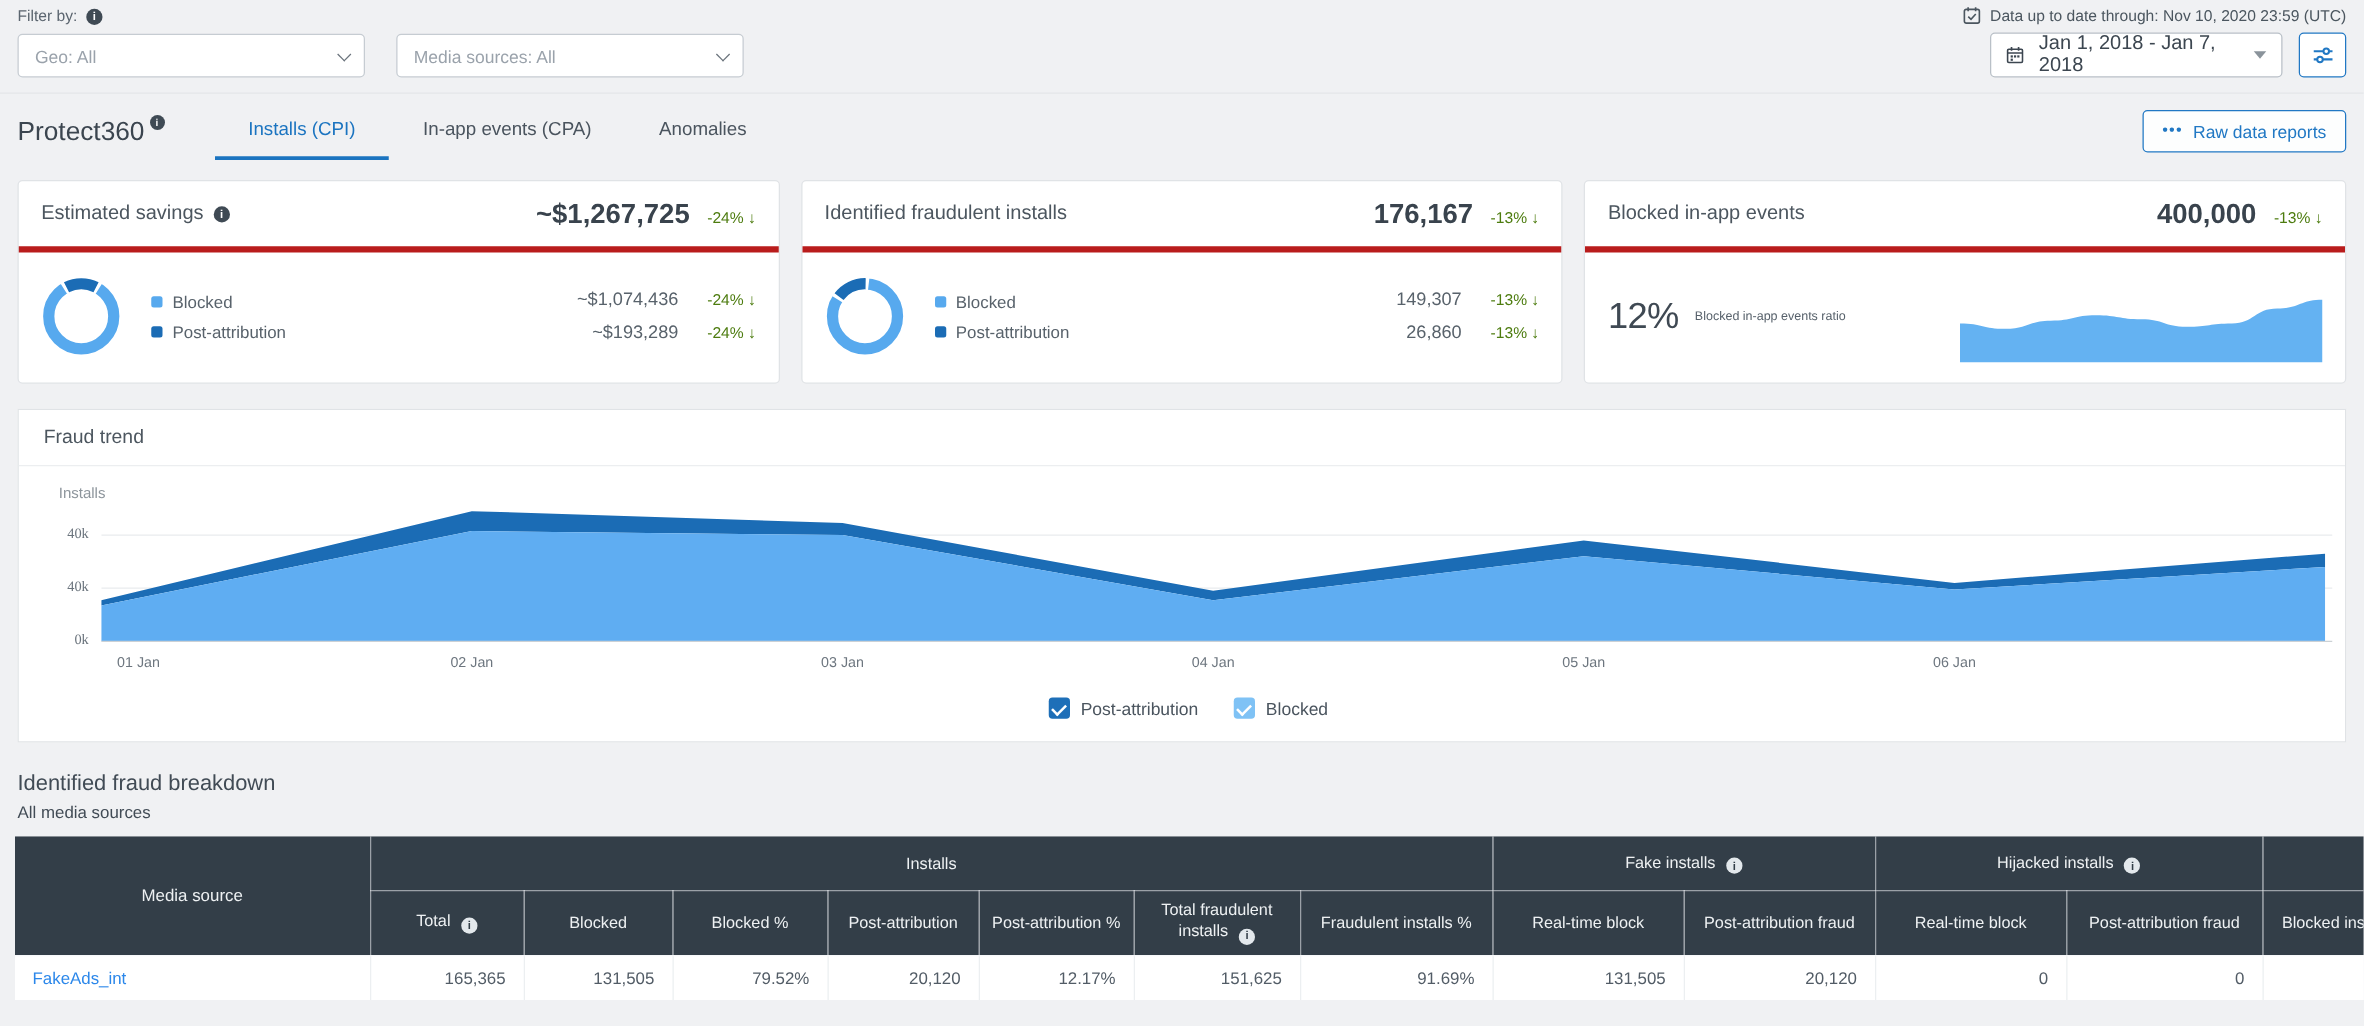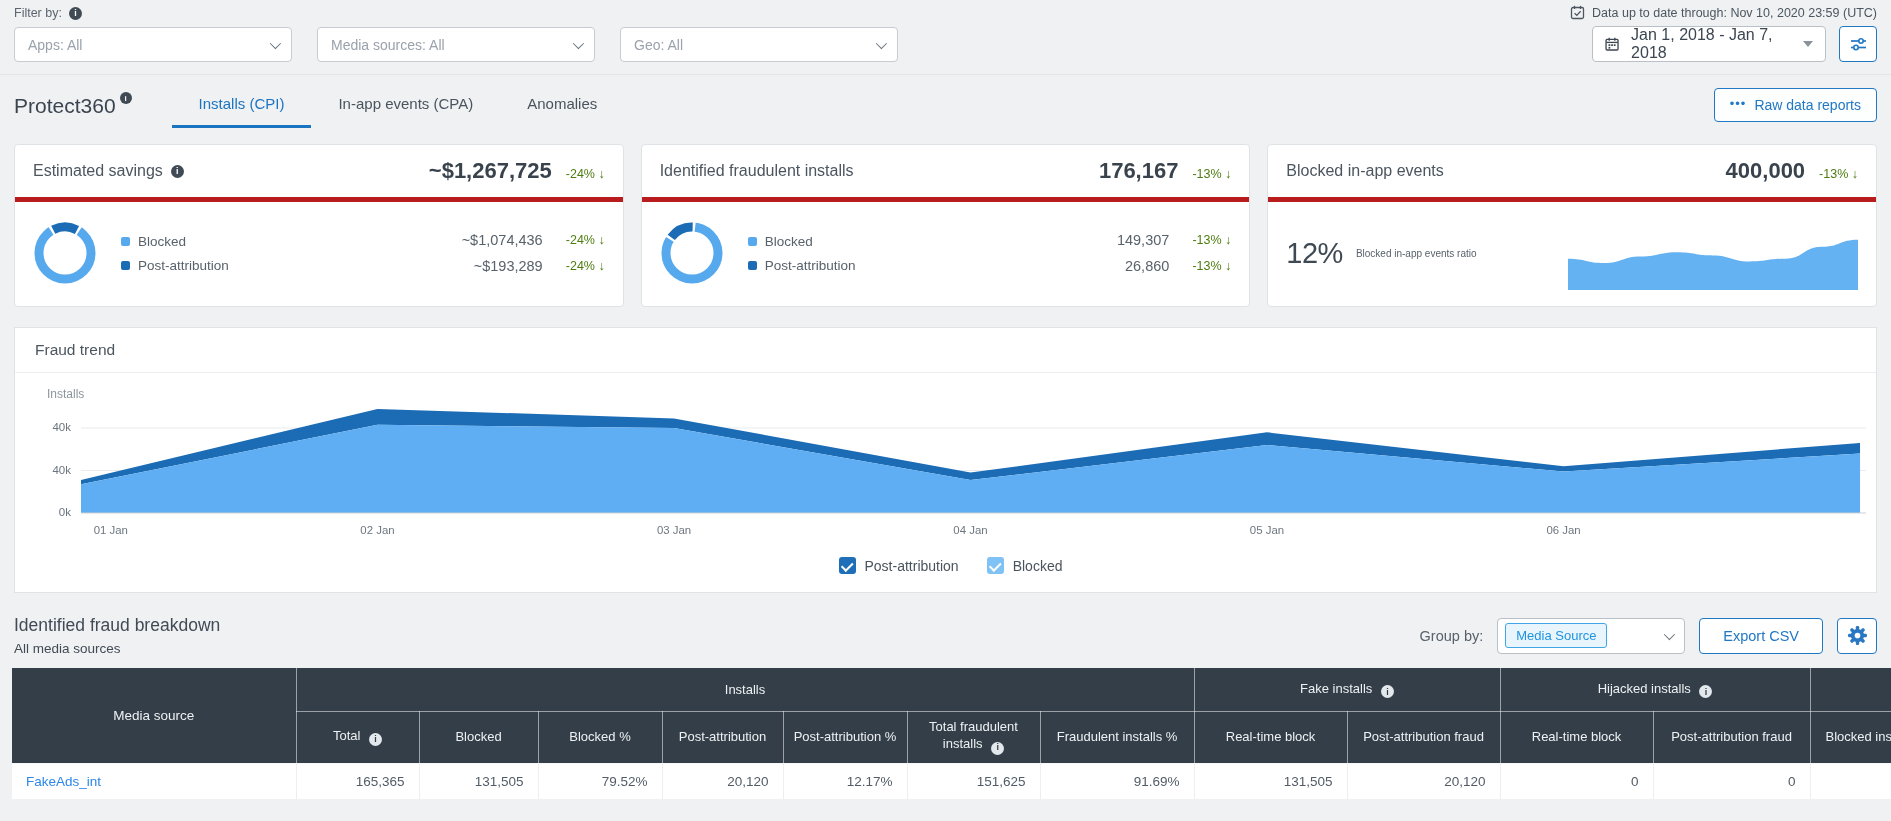--- a/index.html
+++ b/index.html
@@ -64,21 +64,21 @@
   .vals-col .chg { text-align:right; }
   .ratio-big { font-size:29px; color:#3f4953; letter-spacing:-0.5px; }
   .ratio-label { font-size:10px; color:#57616b; margin-left:13px; }
   .spark { margin-left:auto; align-self:flex-end; margin-bottom:2px; }
   
   .trend-card { background:#fff; border:1px solid #e0e3e6; border-radius:0; margin:20px 14px 0; }
   .trend-title { font-size:15.5px; color:#4c565f; padding:13px 20px; border-bottom:1px solid #eceef0; }
   .trend-body { padding:14px 10px 10px 20px; }
   .axis-title { font-size:12px; color:#8d959c; margin:0 0 2px 12px; }
   .chart-wrap { position:relative; margin-left:46px; }
-  .ytick { position:absolute; left:-46px; width:36px; text-align:right; font-size:11.5px; color:#6b747d; }
+  .ytick { position:absolute; left:-46px; width:36px; text-align:right; font-size:11.5px; color:#6b747d;font-family:Liberation Serif, serif; }
   .trend-legend { display:flex; justify-content:center; align-items:center; gap:28px; margin:10px 0 8px; }
   .leg-check { display:flex; align-items:center; gap:9px; font-size:14px; color:#4a545e; cursor:pointer; }
   .cb { width:17px; height:17px; border-radius:3px; position:relative; flex:none; }
   .cb::after { content:""; position:absolute; left:5.5px; top:2.5px; width:4.5px; height:8.5px;
                border:solid #fff; border-width:0 2px 2px 0; transform:rotate(45deg); }
   
   .breakdown-row { display:flex; align-items:center; margin:22px 14px 12px; }
   .bd-title { font-size:17.5px; color:#414b55; }
   .bd-sub { font-size:13.5px; color:#414b55; margin-top:5px; }
   .bd-right { margin-left:auto; display:flex; align-items:center; gap:14px; }
@@ -108,29 +108,25 @@
 </head>
 <body>
 
 <div class="topbar">
   <div class="filter-by">
     <span>Filter by:</span>
     <span class="info-dot">i</span>
   </div>
   <div class="filters">
     <div class="select">
-      <span>Apps: All</span>
+      <span>Geo: All</span>
       <span class="chev"></span>
     </div>
     <div class="select">
       <span>Media sources: All</span>
-      <span class="chev"></span>
-    </div>
-    <div class="select">
-      <span>Geo: All</span>
       <span class="chev"></span>
     </div>
   </div>
   <div class="top-right">
     <div class="upto">
       <svg width="15" height="15" viewBox="0 0 15 15">
         <rect x="1.5" y="2.5" width="12" height="11" rx="1.5" fill="none" stroke="#4b565f" stroke-width="1.3"></rect>
         <line x1="4.5" y1="0.8" x2="4.5" y2="4" stroke="#4b565f" stroke-width="1.3"></line>
         <line x1="10.5" y1="0.8" x2="10.5" y2="4" stroke="#4b565f" stroke-width="1.3"></line>
         <polyline points="4.6,8.3 6.8,10.4 10.6,6.2" fill="none" stroke="#4b565f" stroke-width="1.3"></polyline>
@@ -302,42 +298,20 @@
         <span>Blocked</span>
       </div>
     </div>
   </div>
 </div>
 
 <div class="breakdown-row">
   <div>
     <div class="bd-title">Identified fraud breakdown</div>
     <div class="bd-sub">All media sources</div>
-  </div>
-  <div class="bd-right">
-    <span class="groupby-label">Group by:</span>
-    <div class="groupby-dd">
-      <span class="chip">Media Source</span>
-      <span class="chev"></span>
-    </div>
-    <div class="export-btn">
-      <span>Export CSV</span>
-    </div>
-    <div class="gear-btn">
-      <svg width="21" height="21" viewBox="0 0 20 20">
-        <g fill="#2b78c2">
-          <rect x="8.4" y="1" width="3.2" height="18" rx="1.2"></rect>
-          <rect x="8.4" y="1" width="3.2" height="18" rx="1.2" transform="rotate(45 10 10)"></rect>
-          <rect x="8.4" y="1" width="3.2" height="18" rx="1.2" transform="rotate(90 10 10)"></rect>
-          <rect x="8.4" y="1" width="3.2" height="18" rx="1.2" transform="rotate(135 10 10)"></rect>
-          <circle cx="10" cy="10" r="6.3"></circle>
-        </g>
-        <circle cx="10" cy="10" r="2.7" fill="#fff"></circle>
-      </svg>
-    </div>
   </div>
 </div>
 
 <div class="tbl-wrap">
   <table id="fraud-table">
       <colgroup>
         <col style="width:284px">
         <col style="width:123px">
         <col style="width:119px">
         <col style="width:124px">

